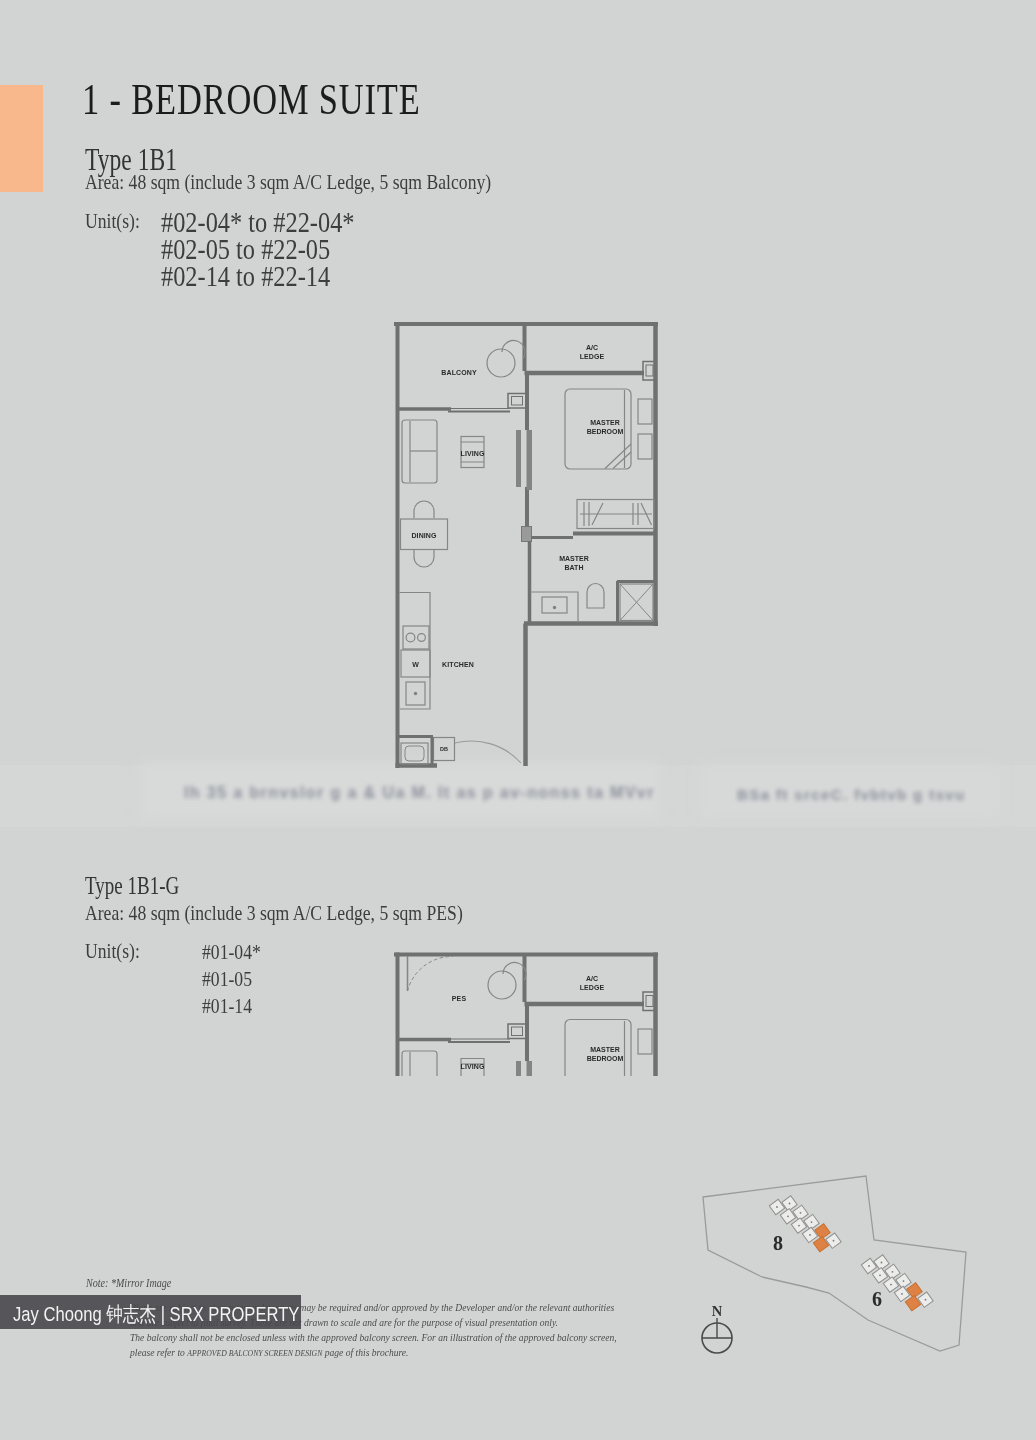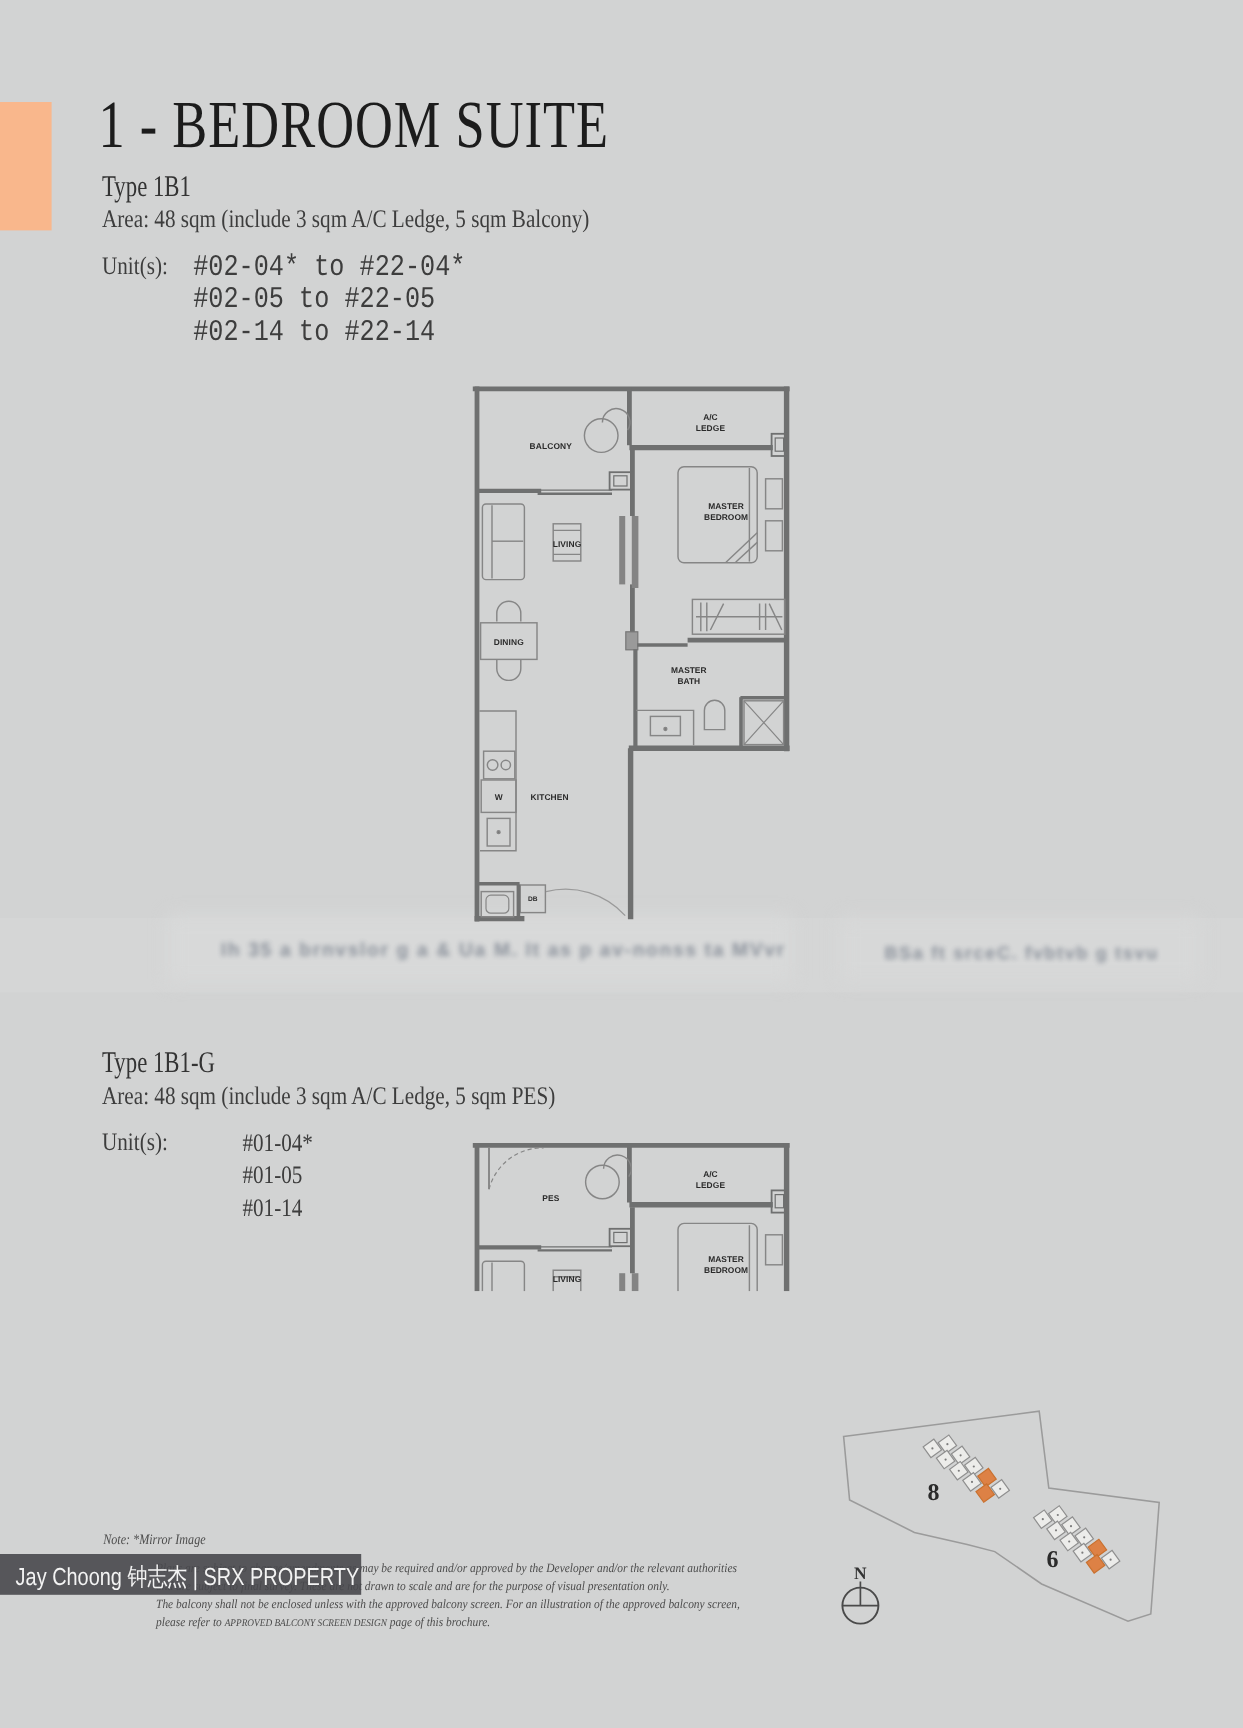--- a/index.html
+++ b/index.html
@@ -11,37 +11,37 @@
 </style>
 </head>
 <body>
 
 <div class="abs" style="left:0;top:765px;width:1036px;height:62px;background:#d5d6d6;"></div>
 <div class="abs" style="left:140px;top:762px;width:520px;height:57px;background:#d8d9d9;border-radius:4px;filter:blur(7px);"></div>
 <div class="abs" style="left:700px;top:764px;width:300px;height:54px;background:#d7d8d8;border-radius:4px;filter:blur(7px);"></div>
 
 <div class="abs" style="left:0;top:85px;width:43px;height:107px;background:#f9b78c;"></div>
 
-<div class="abs ser" style="left:82px;top:73px;color:#1c1c1c;font-size:52px;">
+<div class="abs ser" style="left:82px;top:73px;color:#1c1c1c;font-size:41px;">
   <span class="sx" style="transform:scale(0.84,1.08);letter-spacing:1px;">1 - BEDROOM SUITE</span>
 </div>
 
-<div class="abs ser" style="left:85px;top:142px;font-size:25px;color:#333;">
+<div class="abs ser" style="left:85px;top:142px;font-size:31px;color:#333;">
   <span class="sx" style="transform:scale(0.76,1);">Type 1B1</span>
 </div>
 
 <div class="abs ser" style="left:85px;top:170px;font-size:21px;color:#3d3d3d;">
   <span class="sx" style="transform:scale(0.84,1);">Area: 48 sqm (include 3 sqm A/C Ledge, 5 sqm Balcony)</span>
 </div>
 
 <div class="abs ser" style="left:85px;top:209px;font-size:21px;color:#3d3d3d;">
   <span class="sx" style="transform:scale(0.84,1);">Unit(s):</span>
 </div>
 
-<div class="abs ser" style="left:161px;top:209px;font-size:25px;color:#3d3d3d;line-height:27px;font-family:Liberation Mono, monospace;">
+<div class="abs ser" style="left:161px;top:209px;font-size:29px;color:#3d3d3d;line-height:27px;">
   <span class="sx" style="transform:scale(0.84,1);">#02-04* to #22-04*<br>#02-05 to #22-05<br>#02-14 to #22-14</span>
 </div>
 
 <svg class="abs" style="left:385px;top:315px;" width="285" height="460" viewBox="385 315 285 460" fill="none">
  <g stroke="#6f7070" fill="none">
 
   <path d="M394 324 H658" stroke-width="4"></path>
 
   <path d="M397.5 322 V768" stroke-width="4"></path>
 

